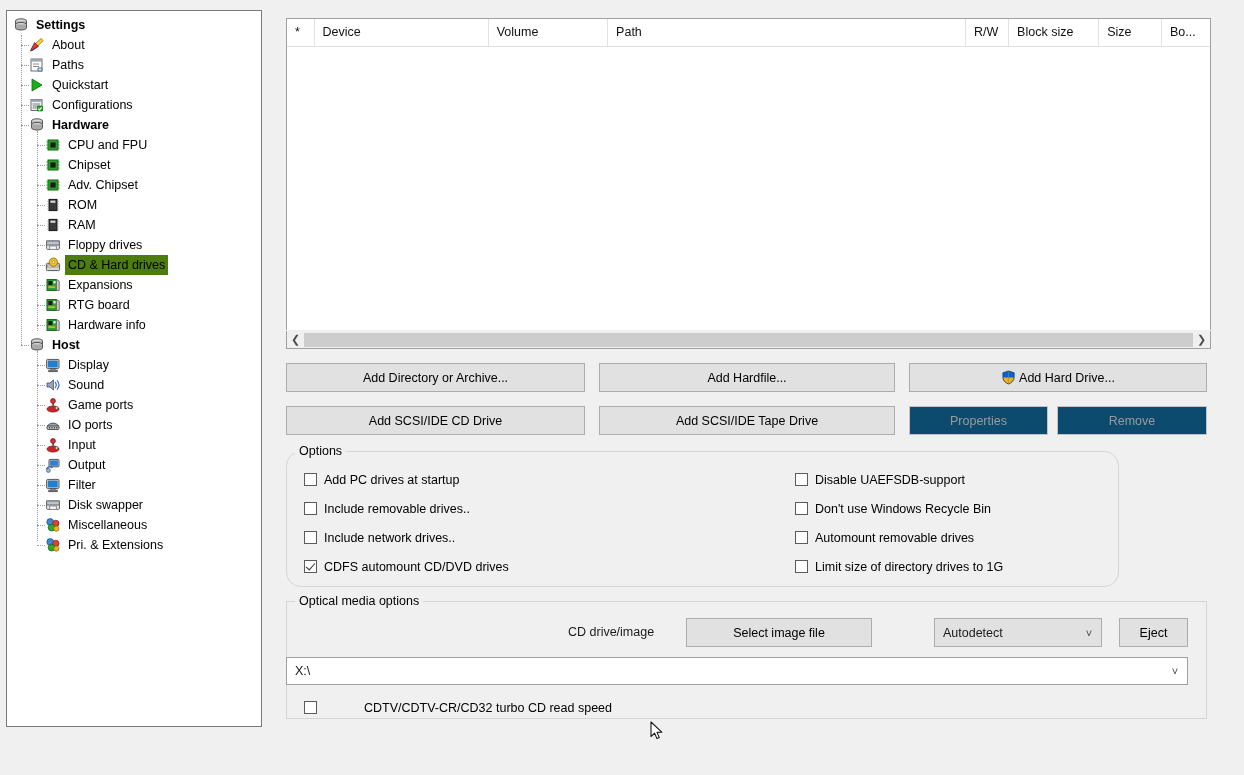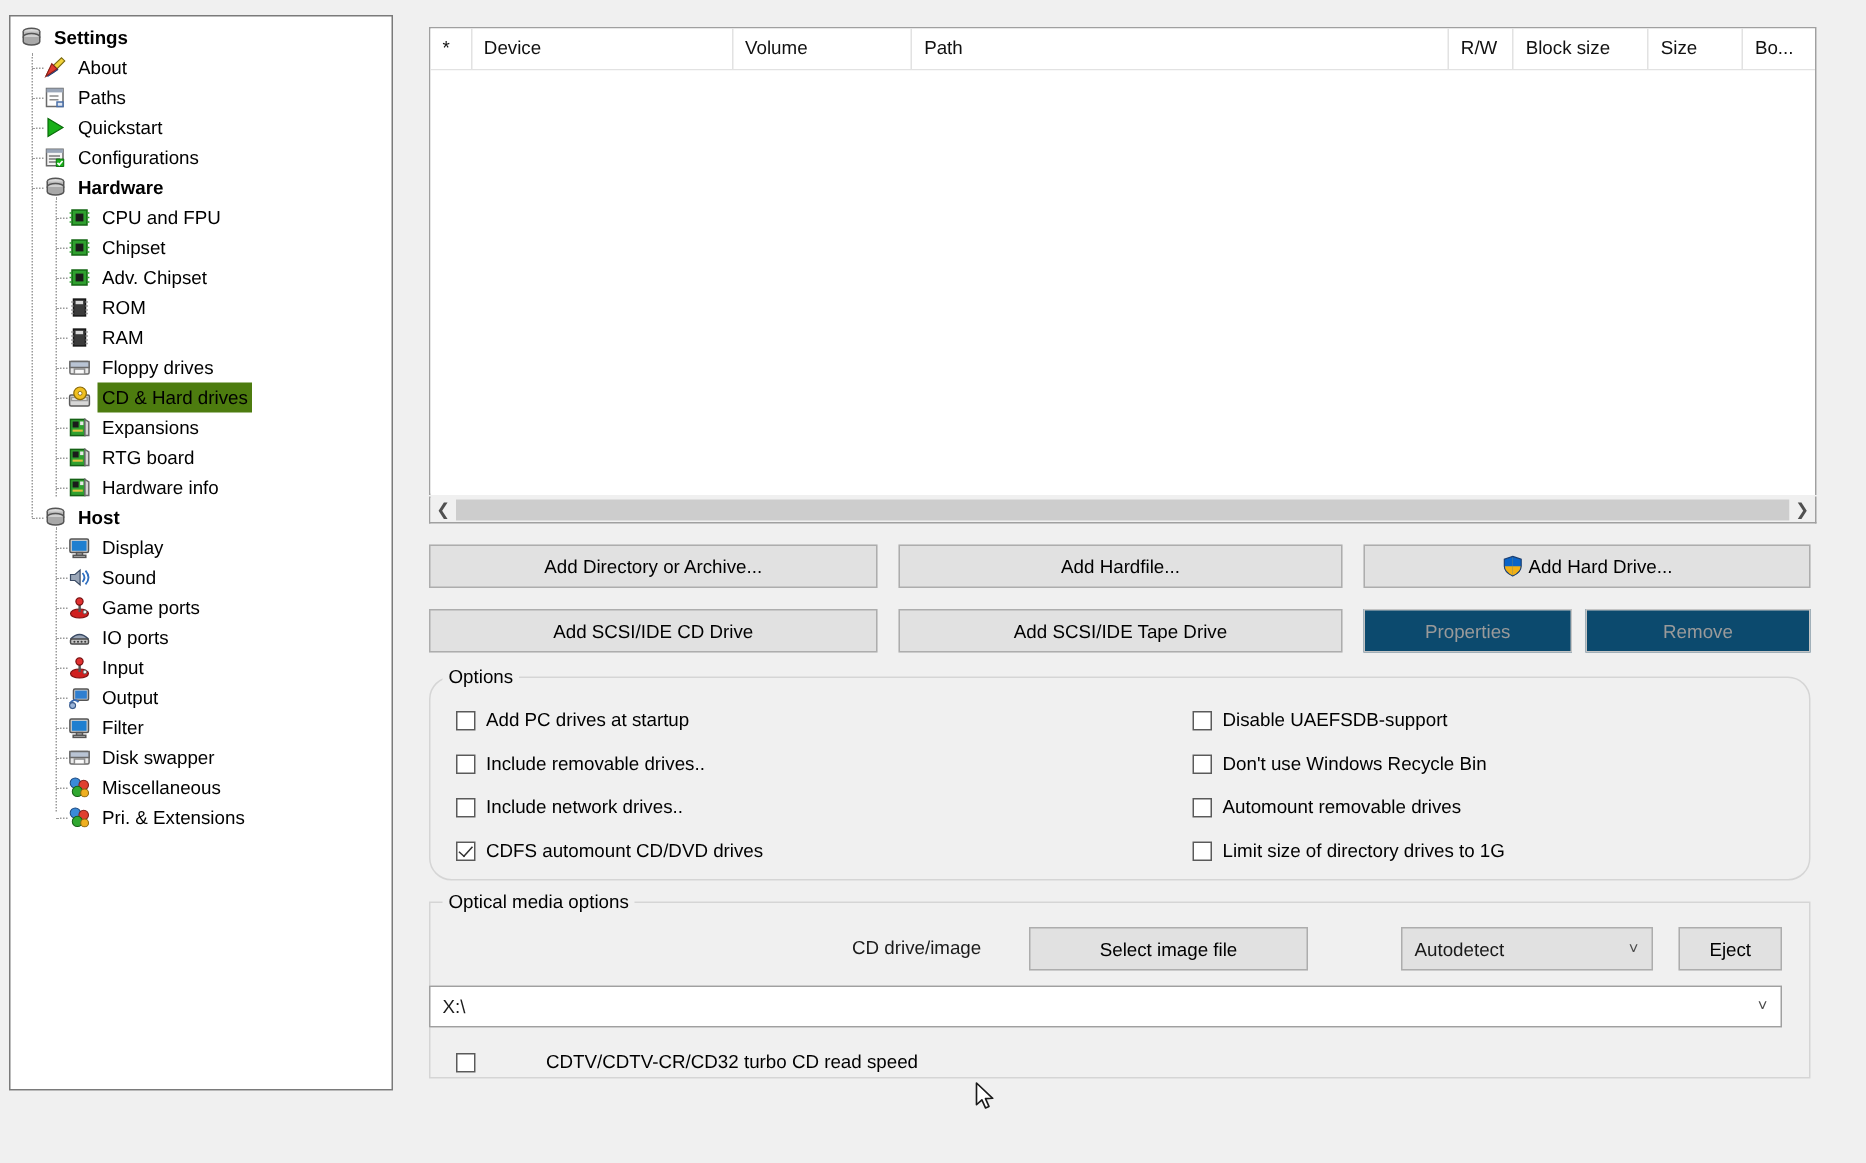--- a/index.html
+++ b/index.html
@@ -147,27 +147,26 @@
     border: 1px solid #d5d5d5;
   }
   .gb-title {
     position: absolute;
     top: -8px; left: 8px;
     background: #f0f0f0;
     padding: 0 4px;
     font-size: 12.5px;
     color: #000;
   }
-  #gb-options { left: 14px; top: 445px; width: 921px; height: 136px; border-radius: 15px; }
+  #gb-options { left: 14px; top: 445px; width: 833px; height: 136px; border-radius: 15px; }
   #gb-optical { left: 14px; top: 595px; width: 921px; height: 118px; }
 
   .cbrow {
     position: absolute;
     display: flex;
-    align-items: center;
     white-space: nowrap;
     cursor: default;
   }
   .cbox {
     width: 13px; height: 13px;
     border: 1px solid #5a5a5a;
     background: #fff;
     margin-right: 7px;
     flex: 0 0 13px;
     position: relative;

